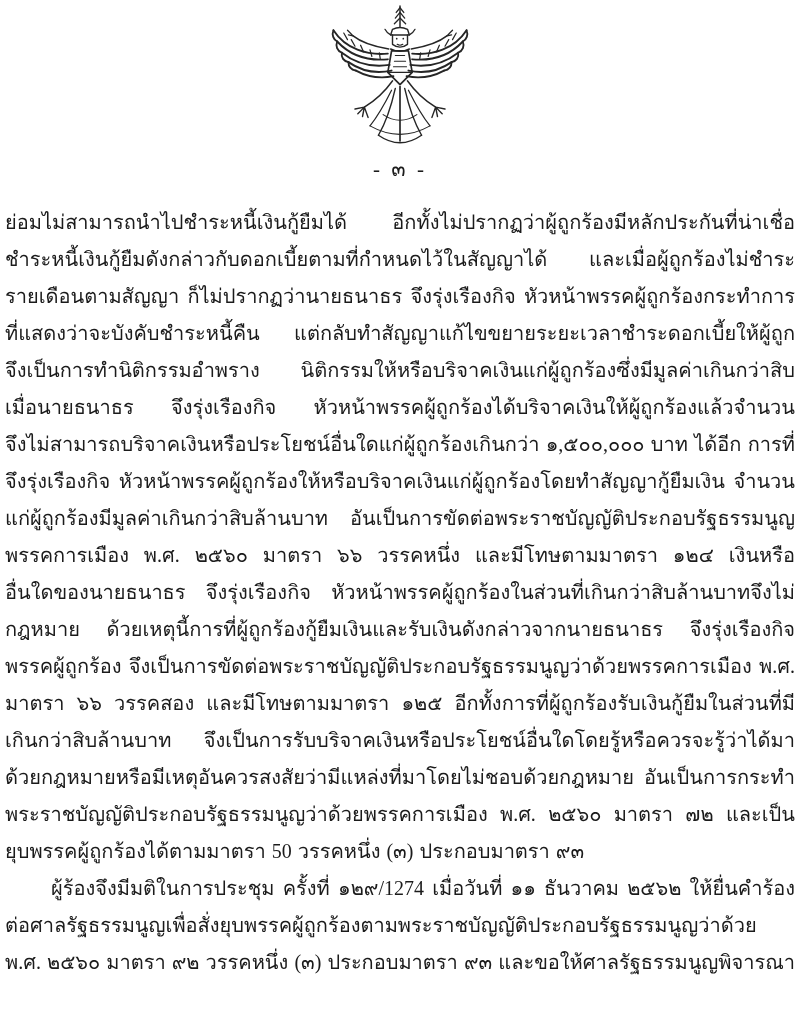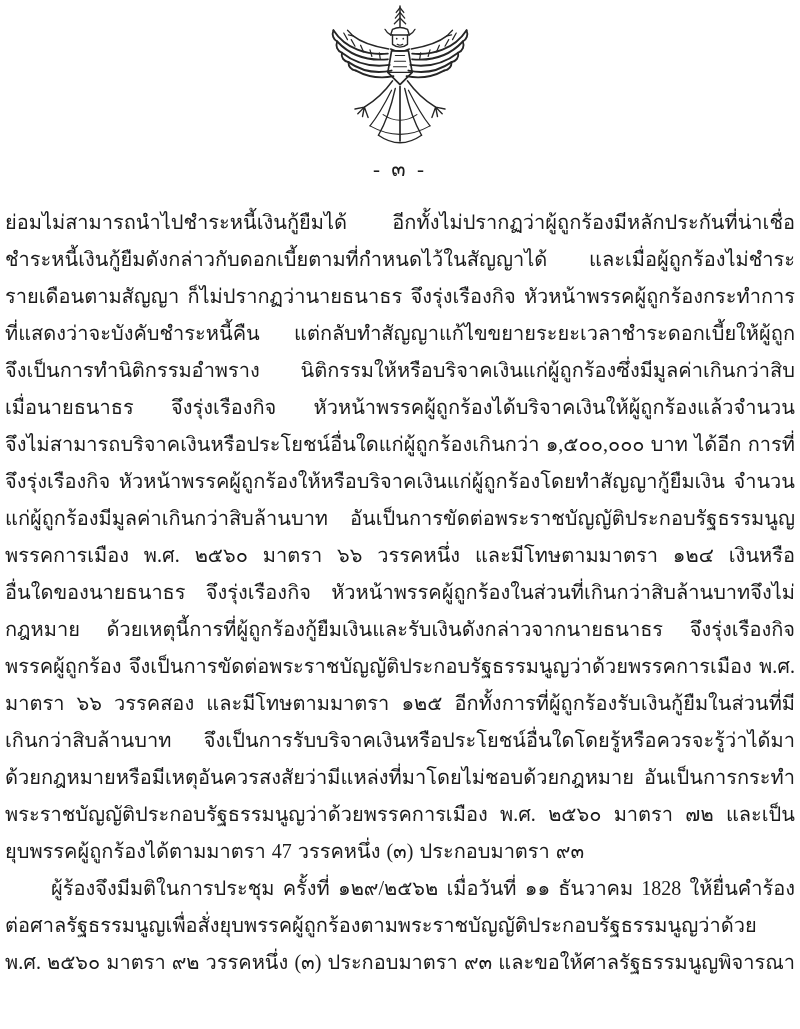--- a/index.html
+++ b/index.html
@@ -122,17 +122,17 @@
   <div class="line">จึงรุ่งเรืองกิจ หัวหน้าพรรคผู้ถูกร้องให้หรือบริจาคเงินแก่ผู้ถูกร้องโดยทำสัญญากู้ยืมเงิน จำนวน ๒ ฉบับ</div>
   <div class="line">แก่ผู้ถูกร้องมีมูลค่าเกินกว่าสิบล้านบาท อันเป็นการขัดต่อพระราชบัญญัติประกอบรัฐธรรมนูญว่าด้วย</div>
   <div class="line">พรรคการเมือง พ.ศ. ๒๕๖๐ มาตรา ๖๖ วรรคหนึ่ง และมีโทษตามมาตรา ๑๒๔ เงินหรือประโยชน์</div>
   <div class="line">อื่นใดของนายธนาธร จึงรุ่งเรืองกิจ หัวหน้าพรรคผู้ถูกร้องในส่วนที่เกินกว่าสิบล้านบาทจึงไม่ชอบด้วย</div>
   <div class="line">กฎหมาย ด้วยเหตุนี้การที่ผู้ถูกร้องกู้ยืมเงินและรับเงินดังกล่าวจากนายธนาธร จึงรุ่งเรืองกิจ หัวหน้า</div>
   <div class="line">พรรคผู้ถูกร้อง จึงเป็นการขัดต่อพระราชบัญญัติประกอบรัฐธรรมนูญว่าด้วยพรรคการเมือง พ.ศ. ๒๕๖๐</div>
   <div class="line">มาตรา ๖๖ วรรคสอง และมีโทษตามมาตรา ๑๒๕ อีกทั้งการที่ผู้ถูกร้องรับเงินกู้ยืมในส่วนที่มีมูลค่า</div>
   <div class="line">เกินกว่าสิบล้านบาท จึงเป็นการรับบริจาคเงินหรือประโยชน์อื่นใดโดยรู้หรือควรจะรู้ว่าได้มาโดยไม่ชอบ</div>
   <div class="line">ด้วยกฎหมายหรือมีเหตุอันควรสงสัยว่ามีแหล่งที่มาโดยไม่ชอบด้วยกฎหมาย อันเป็นการกระทำการฝ่าฝืน</div>
   <div class="line">พระราชบัญญัติประกอบรัฐธรรมนูญว่าด้วยพรรคการเมือง พ.ศ. ๒๕๖๐ มาตรา ๗๒ และเป็นเหตุให้</div>
-  <div class="line para-end">ยุบพรรคผู้ถูกร้องได้ตามมาตรา 47 วรรคหนึ่ง (๓) ประกอบมาตรา ๙๓</div>
-  <div class="line indent">ผู้ร้องจึงมีมติในการประชุม ครั้งที่ ๑๒๙/๒๕๖๒ เมื่อวันที่ ๑๑ ธันวาคม 1828 ให้ยื่นคำร้อง</div>
+  <div class="line para-end">ยุบพรรคผู้ถูกร้องได้ตามมาตรา 50 วรรคหนึ่ง (๓) ประกอบมาตรา ๙๓</div>
+  <div class="line indent">ผู้ร้องจึงมีมติในการประชุม ครั้งที่ ๑๒๙/1274 เมื่อวันที่ ๑๑ ธันวาคม ๒๕๖๒ ให้ยื่นคำร้อง</div>
   <div class="line">ต่อศาลรัฐธรรมนูญเพื่อสั่งยุบพรรคผู้ถูกร้องตามพระราชบัญญัติประกอบรัฐธรรมนูญว่าด้วยพรรคการเมือง</div>
   <div class="line">พ.ศ. ๒๕๖๐ มาตรา ๙๒ วรรคหนึ่ง (๓) ประกอบมาตรา ๙๓ และขอให้ศาลรัฐธรรมนูญพิจารณาวินิจฉัยดังนี้</div>
 </div>
 
 </body></html>

